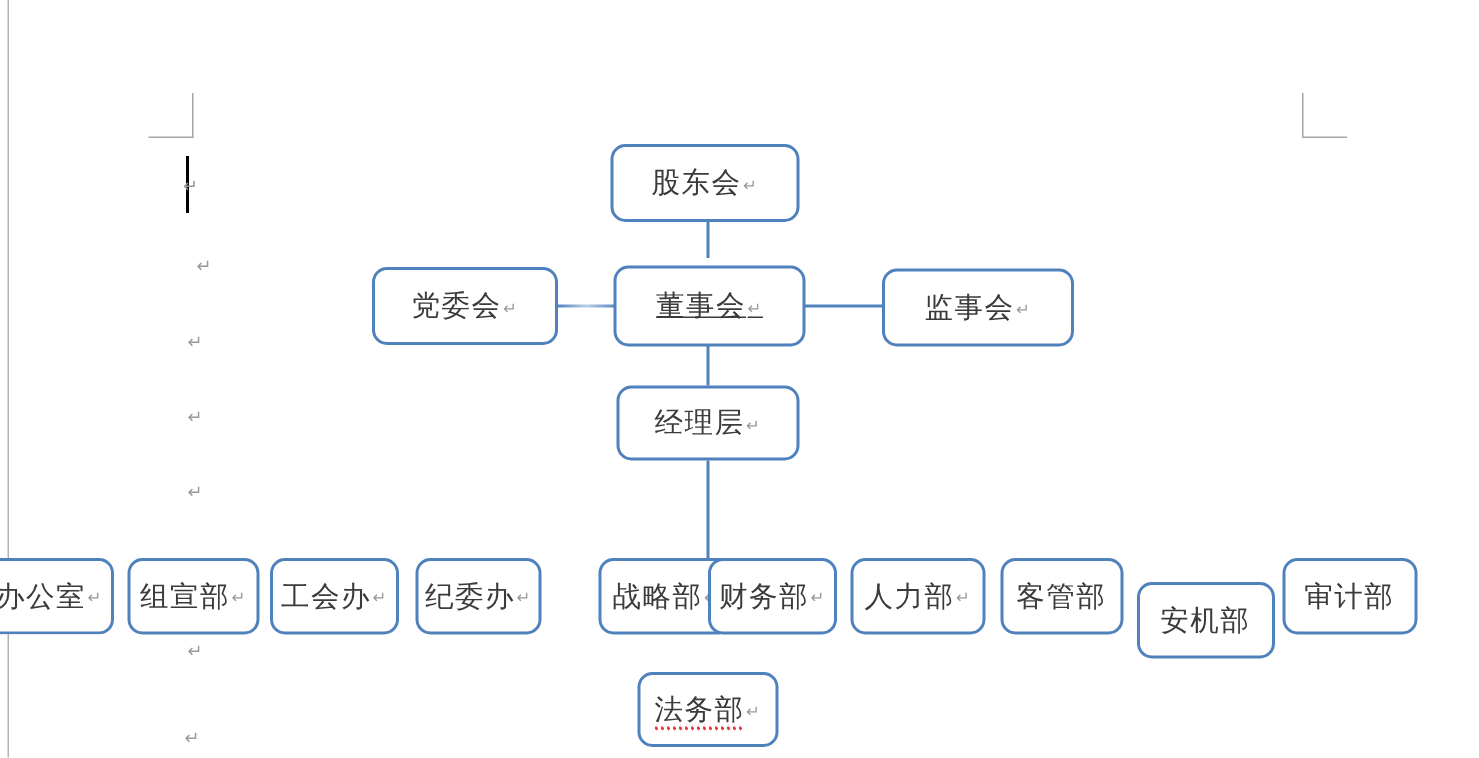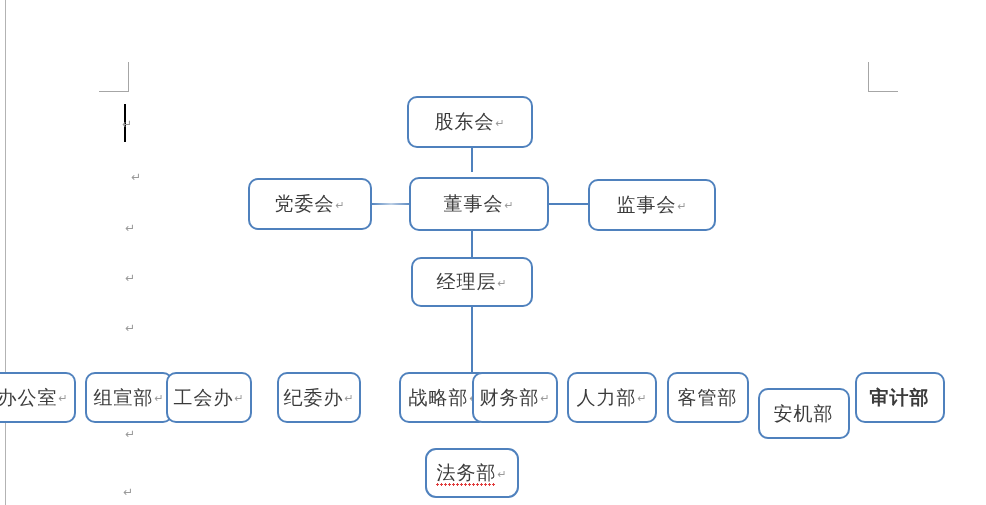--- a/index.html
+++ b/index.html
@@ -105,65 +105,65 @@
   <div class="conn v" style="left:471px;top:229px;height:28px;"></div>
   <div class="conn v" style="left:471px;top:307px;height:65px;"></div>
 
   <div class="node" style="left:248px;top:178px;width:124px;height:52px;">
     <span class="txt"><span>党委会</span><span class="mark">↵</span></span>
   </div>
 
   <div class="node" style="left:407px;top:96px;width:126px;height:52px;">
     <span class="txt"><span>股东会</span><span class="mark">↵</span></span>
   </div>
-  <div class="node" style="left:409px;top:177px;width:140px;height:54px;">
+  <div class="node" style="left:409px;top:177px;width:128px;height:54px;text-decoration:underline;">
     <span class="txt"><span>董事会</span><span class="mark">↵</span></span>
   </div>
   <div class="node" style="left:588px;top:179px;width:128px;height:52px;">
     <span class="txt"><span>监事会</span><span class="mark">↵</span></span>
   </div>
 
   <div class="node" style="left:411px;top:257px;width:122px;height:50px;">
     <span class="txt"><span>经理层</span><span class="mark">↵</span></span>
   </div>
 
   <div id="dept-row">
       <div class="node clipped" style="left: -8px; top: 372px; width: 84px; height: 51px;">
         <span class="txt"><span>办公室</span><span class="mark">↵</span></span>
       </div>
       <div class="node" style="left: 85px; top: 372px; width: 88px; height: 51px;">
         <span class="txt"><span>组宣部</span><span class="mark">↵</span></span>
       </div>
-      <div class="node" style="left: 166px; top: 372px; width: 86px; height: 51px;">
+      <div class="node" style="left: 180px; top: 372px; width: 86px; height: 51px;">
         <span class="txt"><span>工会办</span><span class="mark">↵</span></span>
       </div>
       <div class="node" style="left: 277px; top: 372px; width: 84px; height: 51px; justify-content: center;">
         <span class="txt"><span>纪委办</span><span class="mark">↵</span></span>
       </div>
       <div class="node" style="left: 371px; top: 372px; width: 90px; height: 51px; margin-left: 28px;">
         <span class="txt"><span>战略部</span><span class="mark">↵</span></span>
       </div>
       <div class="node" style="left: 472px; top: 372px; width: 86px; height: 51px;">
         <span class="txt"><span>财务部</span><span class="mark">↵</span></span>
       </div>
       <div class="node" style="left: 567px; top: 372px; width: 90px; height: 51px; text-align: center;">
         <span class="txt"><span>人力部</span><span class="mark">↵</span></span>
       </div>
       <div class="node" style="left: 667px; top: 372px; width: 82px; height: 51px; align-items: center;">
         <span class="txt"><span>客管部</span><span class="mark"></span></span>
       </div>
       <div class="node" style="left: 758px; top: 388px; width: 92px; height: 51px;">
         <span class="txt"><span>安机部</span><span class="mark"></span></span>
       </div>
-      <div class="node" style="left: 855px; top: 372px; width: 90px; height: 51px; font-weight: bold;">
+      <div class="node" style="left: 855px; top: 372px; width: 90px; height: 51px;">
         <span class="txt"><span>审计部</span><span class="mark"></span></span>
       </div>
     </div>
 
-  <div class="node" style="left:425px;top:448px;width:94px;height:50px;border-radius:11px;">
+  <div class="node" style="left:425px;top:448px;width:94px;height:50px;">
     <span class="txt"><span class="spell">法务部</span><span class="mark">↵</span></span>
   </div>
 
   <div id="pmarks">
       <span class="pilcrow" style="left: 122px; top: 118px;">↵</span>
       <span class="pilcrow" style="left: 131px; top: 171px;">↵</span>
       <span class="pilcrow" style="left: 125px; top: 222px;">↵</span>
       <span class="pilcrow" style="left: 125px; top: 272px;">↵</span>
       <span class="pilcrow" style="left: 125px; top: 322px;">↵</span>
       <span class="pilcrow" style="left: 125px; top: 428px;">↵</span>

